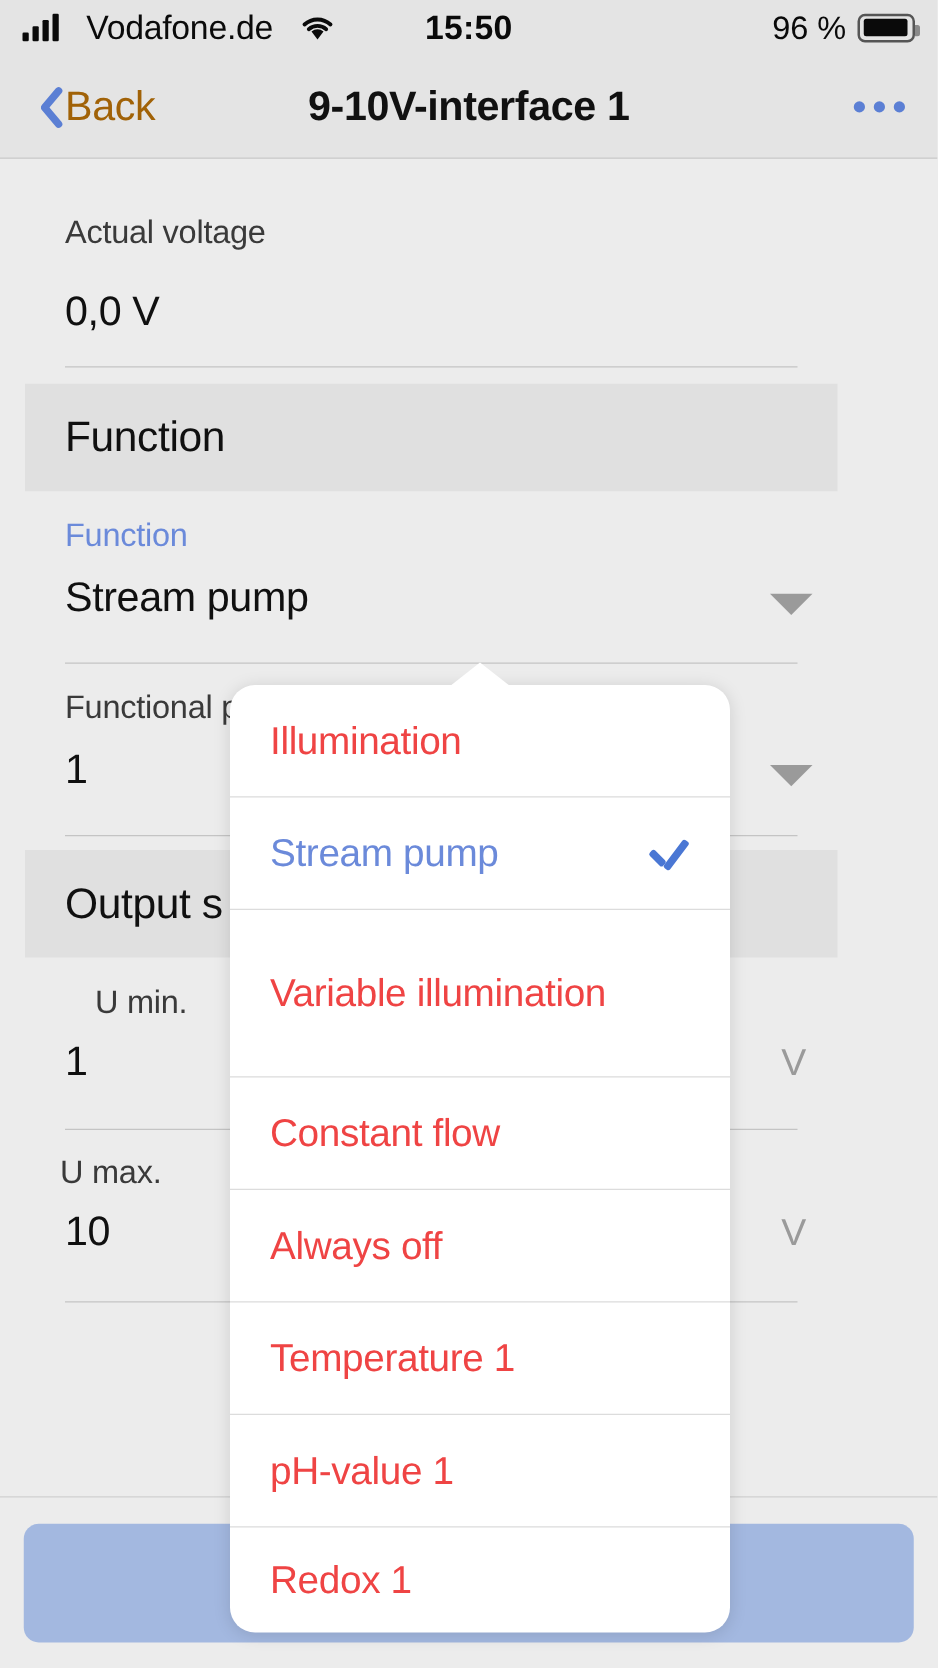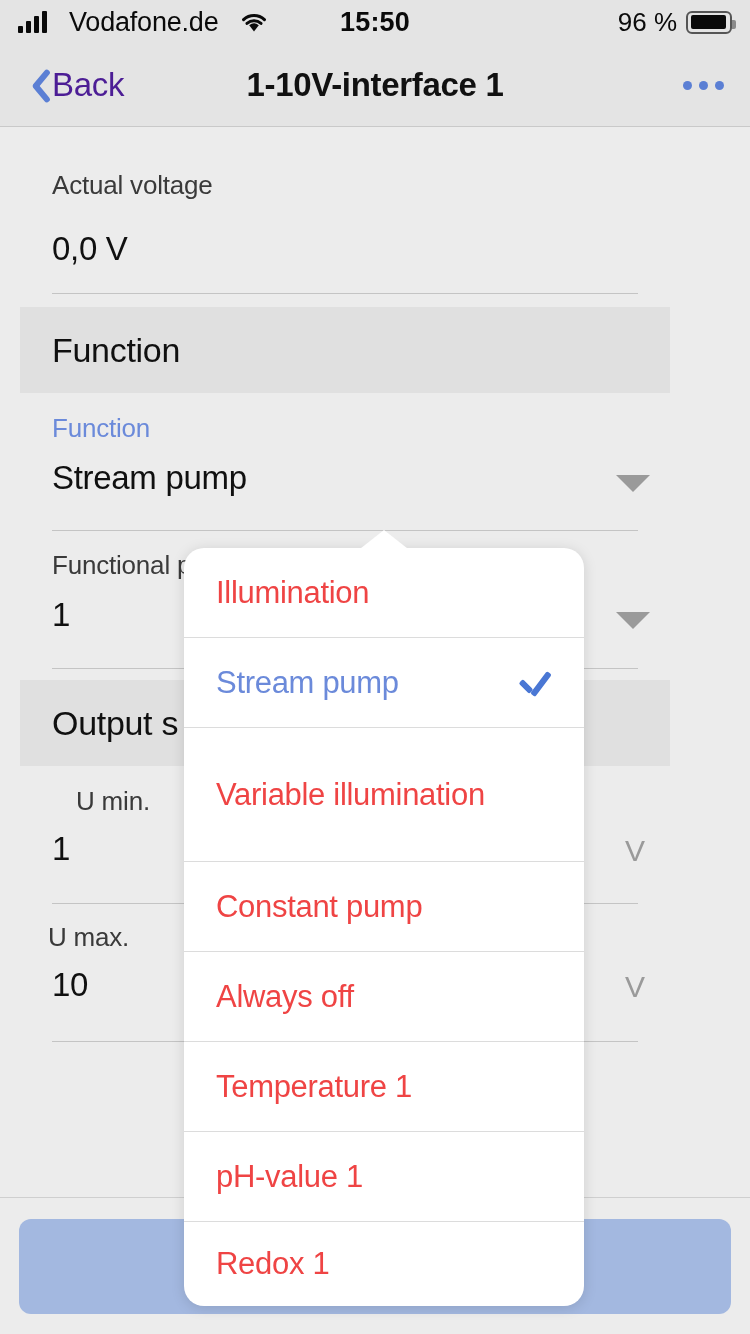--- a/index.html
+++ b/index.html
@@ -55,21 +55,21 @@
     display:flex; align-items:center; gap:4px;
     padding-left:22px; cursor:pointer;
   }
   .chev-left { width:26px; height:42px; position:relative; }
   .chev-left::before, .chev-left::after {
     content:""; position:absolute; left:9px; width:6px; height:23px;
     background:#5b7fd4; border-radius:3px;
   }
   .chev-left::before { top:1px; transform:rotate(40deg); transform-origin:bottom center; }
   .chev-left::after  { top:20px; transform:rotate(-40deg); transform-origin:top center; }
-  #back-label { font-size:33px; color:#4c1d95; letter-spacing:-0.3px; }
+  #back-label { font-size:33px; color:#a16207; letter-spacing:-0.3px; }
   #nav-title {
     position:absolute; left:0; right:0; text-align:center;
     font-size:33px; font-weight:bold; color:#111; letter-spacing:-0.3px;
     pointer-events:none;
   }
   #more-button {
     margin-left:auto; padding-right:26px;
     display:flex; align-items:center; gap:7px; cursor:pointer;
     position:relative; z-index:2;
   }
@@ -222,21 +222,21 @@
           <i></i>
         </div>
     </div>
   </div>
 
   <div id="nav-bar">
     <div id="back-button">
       <span class="chev-left"></span>
       <span id="back-label">Back</span>
     </div>
-    <div id="nav-title">1-10V-interface 1</div>
+    <div id="nav-title">9-10V-interface 1</div>
     <div id="more-button">
       <span></span>
         <span></span>
         <span></span>
     </div>
   </div>
 
   <div id="content">
 
     <div id="row-actual-voltage" class="field-row">
@@ -294,21 +294,21 @@
           <div class="pi-label">Illumination</div>
         </div>
         <div class="popup-item selected" style="height: 90px;">
           <div class="pi-label">Stream pump</div>
           <span class="check-icon"></span>
         </div>
         <div class="popup-item" style="height: 134px;">
           <div class="pi-label">Variable illumination</div>
         </div>
         <div class="popup-item" style="height: 90px;">
-          <div class="pi-label">Constant pump</div>
+          <div class="pi-label">Constant flow</div>
         </div>
         <div class="popup-item" style="height: 90px;">
           <div class="pi-label">Always off</div>
         </div>
         <div class="popup-item" style="height: 90px;">
           <div class="pi-label">Temperature 1</div>
         </div>
         <div class="popup-item" style="height: 90px;">
           <div class="pi-label">pH-value 1</div>
         </div>

